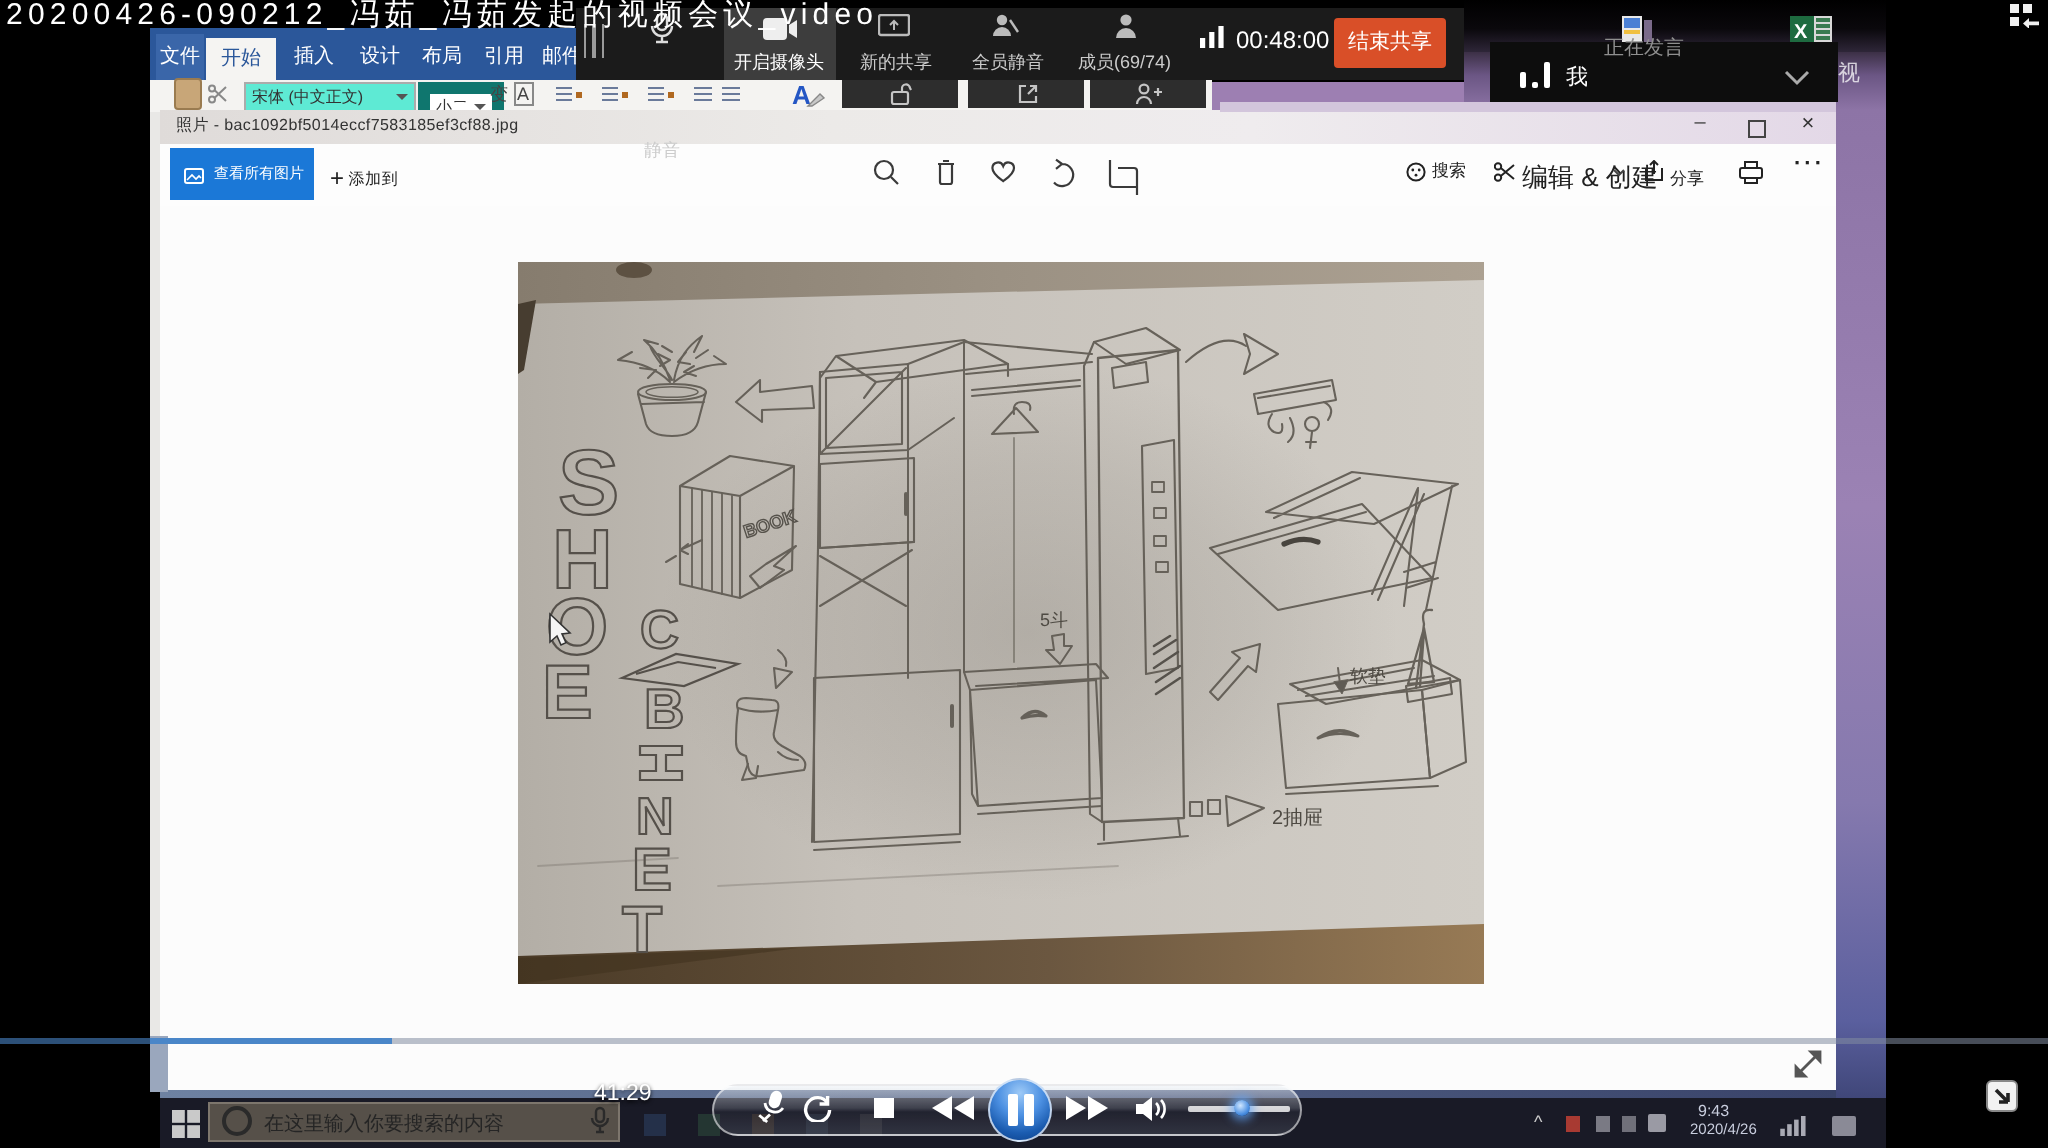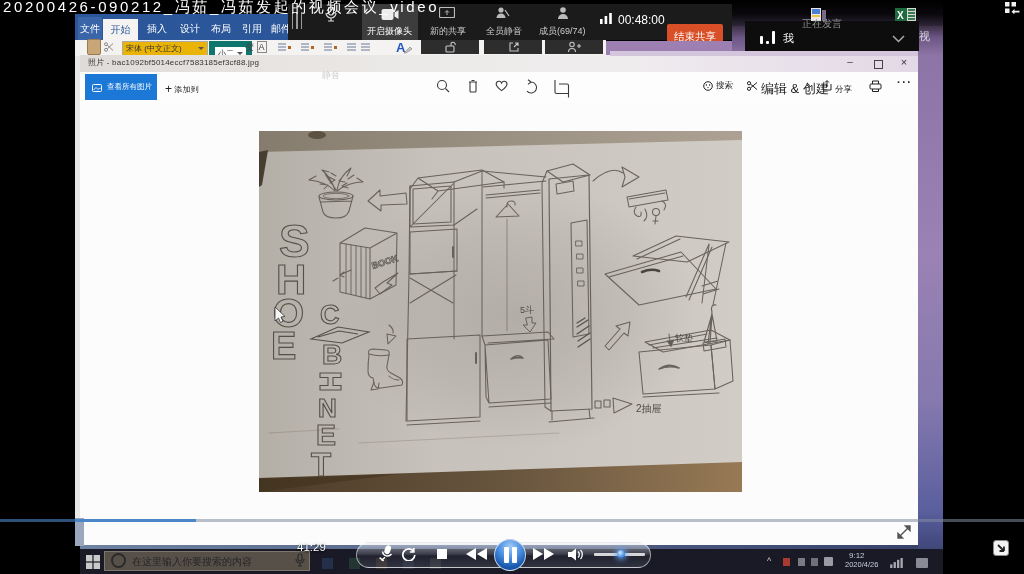--- a/index.html
+++ b/index.html
@@ -26,21 +26,21 @@
 <div class="abs" style="left:87px;top:39px;width:12px;height:14px;background:#c8a678;border:1px solid #9a7b50;border-radius:2px;"></div>
 
 <svg class="abs" style="left:104px;top:42px;" width="10" height="10" viewBox="0 0 10 10">
     <g stroke="#888" stroke-width="1" fill="none">
       <circle cx="2" cy="2.2" r="1.5"></circle>
       <circle cx="2" cy="7.8" r="1.5"></circle>
       <path d="M3.2 3 L9 8.5 M3.2 7 L9 1.5"></path>
     </g>
   </svg>
 
-<div class="abs" style="left:122px;top:41px;width:84px;height:13px;background:#eab308;border:1px solid #ababab;color:#333;font-size:8px;line-height:13px;"><span style="margin-left:3px;">宋体 (中文正文)</span><span style="float:right;margin-right:3px;margin-top:5px;width:0;height:0;border-left:3px solid transparent;border-right:3px solid transparent;border-top:3px solid #555;"></span></div>
+<div class="abs" style="left:122px;top:41px;width:84px;height:13px;background:#5eead4;border:1px solid #ababab;color:#333;font-size:8px;line-height:13px;"><span style="margin-left:3px;">宋体 (中文正文)</span><span style="float:right;margin-right:3px;margin-top:5px;width:0;height:0;border-left:3px solid transparent;border-right:3px solid transparent;border-top:3px solid #555;"></span></div>
 
 <div class="abs" style="left:209px;top:41px;width:31px;height:13px;background:#fff;border:6px solid #0f766e;color:#333;font-size:8px;line-height:13px;"><span style="margin-left:3px;">小二</span><span style="float:right;margin-right:3px;margin-top:5px;width:0;height:0;border-left:3px solid transparent;border-right:3px solid transparent;border-top:3px solid #555;"></span></div>
 
 <div class="abs" style="left:245px;top:41px;color:#444;font-size:9px;line-height:13px;">变 <span style="border:1px solid #888;padding:0 1px;">A</span></div>
 
 <svg class="abs" style="left:277px;top:41px;" width="100" height="13" viewBox="0 0 100 13">
     <g stroke="#6a7a9a" stroke-width="1">
       <path d="M1 3 h8 M1 6 h8 M1 9 h8 M24 3 h8 M24 6 h8 M24 9 h8 M47 3 h8 M47 6 h8 M47 9 h8 M70 3 h9 M70 6 h9 M70 9 h9 M84 3 h9 M84 6 h9 M84 9 h9"></path>
       <g fill="#b06820" stroke="none">
         <rect x="11" y="5" width="3" height="3"></rect>
@@ -364,21 +364,21 @@
 <svg class="abs" style="left:600px;top:13px;" width="13" height="11" viewBox="0 0 13 11">
     <g fill="#fff">
       <rect x="0" y="6" width="2.6" height="5"></rect>
       <rect x="4.6" y="3" width="2.6" height="8"></rect>
       <rect x="9.2" y="0" width="2.6" height="11"></rect>
     </g>
   </svg>
 
 <div class="abs" style="left:618px;top:13px;color:#fff;font-size:12px;">00:48:00</div>
 
-<div class="abs" style="left:667px;top:24px;width:56px;height:25px;background:#d94f28;border-radius:2px;color:#fff;font-size:10.5px;text-align:center;line-height:25px;">结束共享</div>
+<div class="abs" style="left:667px;top:9px;width:56px;height:25px;background:#d94f28;border-radius:2px;color:#fff;font-size:10.5px;text-align:center;line-height:25px;">结束共享</div>
 
 <div class="abs" style="left:421px;top:40px;width:58px;height:14px;background:#2d2d2d;"></div>
 <svg class="abs" style="left:444px;top:41px;" width="13" height="12" viewBox="0 0 13 12">
     <g stroke="#c5c5c5" stroke-width="1.1" fill="none">
       <rect x="2" y="5" width="8" height="6" rx="1"></rect>
       <path d="M7 5 v-1.5 a2 2 0 0 1 4 -0.5 l0.5 1"></path>
     </g>
   </svg>
 
 <div class="abs" style="left:484px;top:40px;width:58px;height:14px;background:#2d2d2d;"></div>
@@ -477,21 +477,21 @@
 <div class="abs" style="left:767px;top:556px;color:#ccc;font-size:9px;">^</div>
 
 <div class="abs" style="left:783px;top:558px;width:7px;height:8px;background:#a83a32;"></div>
 
 <div class="abs" style="left:798px;top:558px;width:7px;height:8px;background:#7a7a84;"></div>
 
 <div class="abs" style="left:811px;top:558px;width:7px;height:8px;background:#70707a;"></div>
 
 <div class="abs" style="left:824px;top:557px;width:9px;height:9px;background:#9a9aa4;border-radius:1px;"></div>
 
-<div class="abs" style="left:849px;top:551px;color:#c9cede;font-size:8px;">9:12</div>
+<div class="abs" style="left:849px;top:551px;color:#c9cede;font-size:8px;">9:43</div>
 
 <div class="abs" style="left:845px;top:560px;color:#c9cede;font-size:7.5px;">2020/4/26</div>
 
 <svg class="abs" style="left:890px;top:558px;" width="13" height="10" viewBox="0 0 14 11">
     <g fill="#a9aab4">
       <rect x="0" y="7" width="2.5" height="4"></rect>
       <rect x="3.8" y="4.5" width="2.5" height="6.5"></rect>
       <rect x="7.6" y="2" width="2.5" height="9"></rect>
       <rect x="11.4" y="0" width="2.5" height="11"></rect>
     </g>

